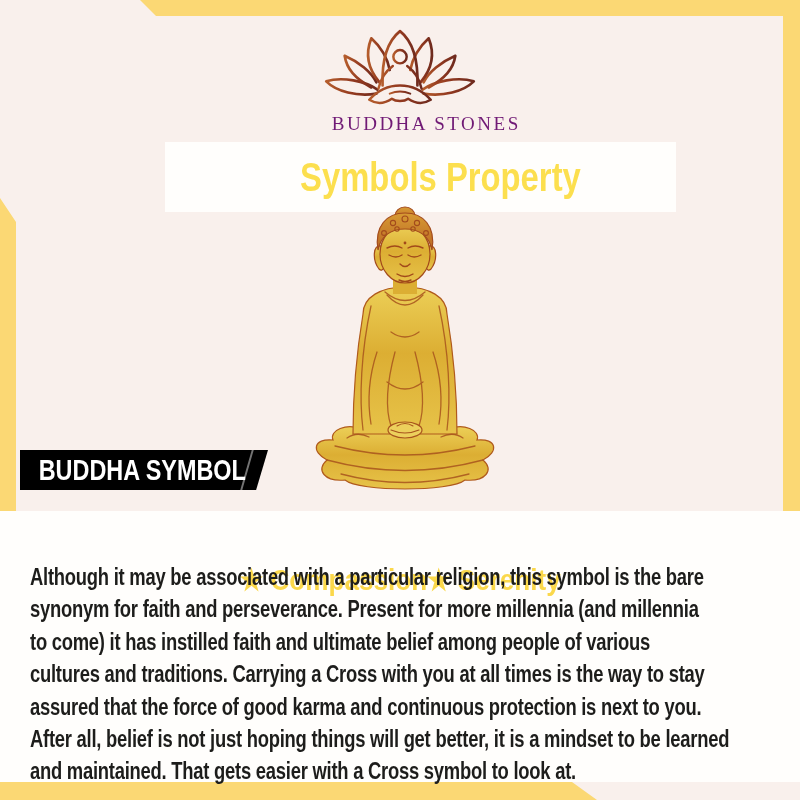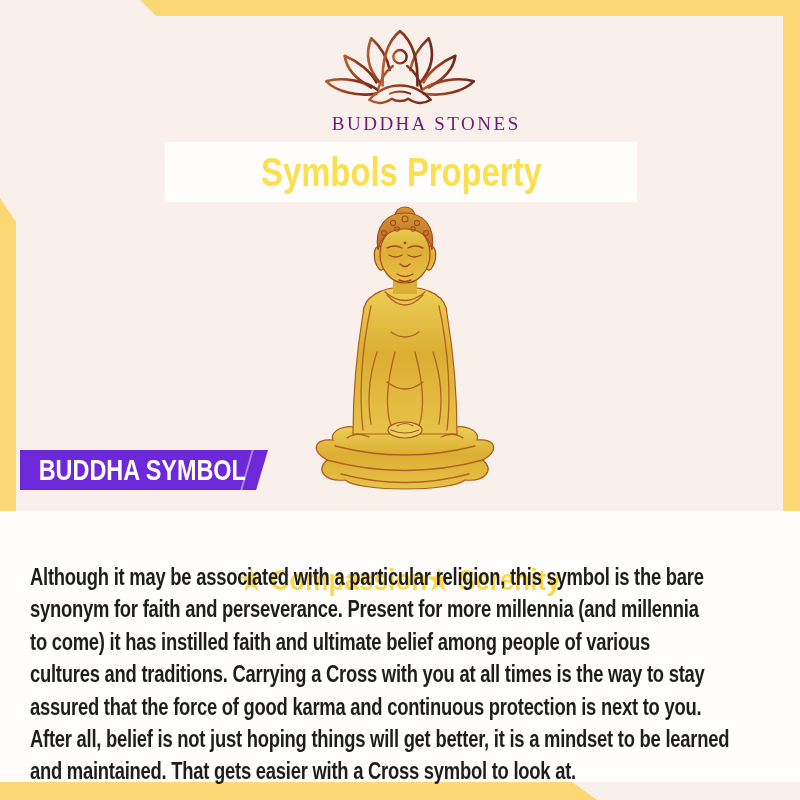--- a/index.html
+++ b/index.html
@@ -12,31 +12,31 @@
     position:absolute;left:0;top:511px;width:800px;height:271px;
     background:#fffefc;
   }
   .logo{position:absolute;left:318px;top:28px;width:164px;height:80px;}
   .brand{
     position:absolute;left:0;top:113px;width:800px;text-align:center;
     font-family:"Liberation Serif",serif;font-size:19px;letter-spacing:2.5px;
     color:#701a75;text-indent:2.5px;margin-left:25px;
   }
   .title-box{
-    position:absolute;left:165px;top:142px;width:472px;height:60px;
-    background:#fffefc;display:flex;align-items:center;justify-content:center;
+    position:absolute;left:165px;top:142px;width:472px;height:70px;
+    background:#fffefc;display:flex;align-items:center;justify-content:center;padding-left:39px;
   }
   .title-text{
     font-size:41px;font-weight:bold;color:#fcdf4e;
     transform:scaleX(.80);white-space:nowrap;
   }
   .buddha{position:absolute;left:299px;top:202px;width:212px;height:300px;}
   .badge{
     position:absolute;left:20px;top:450px;width:248px;height:40px;
-    background:#6d28d9;
+    background:#000000;
     clip-path:polygon(0 0,100% 0,95.2% 100%,0 100%);
   }
   .badge-label{
     display:block;font-size:30px;font-weight:bold;color:#ffffff;
     line-height:39px;padding-left:24px;white-space:nowrap;
     transform:scaleX(.78);transform-origin:0 50%;letter-spacing:0;
   }
   .badge-fold{
     position:absolute;right:20px;top:0;width:2px;height:100%;
     background:rgba(255,255,255,.45);transform:skewX(-16deg);

